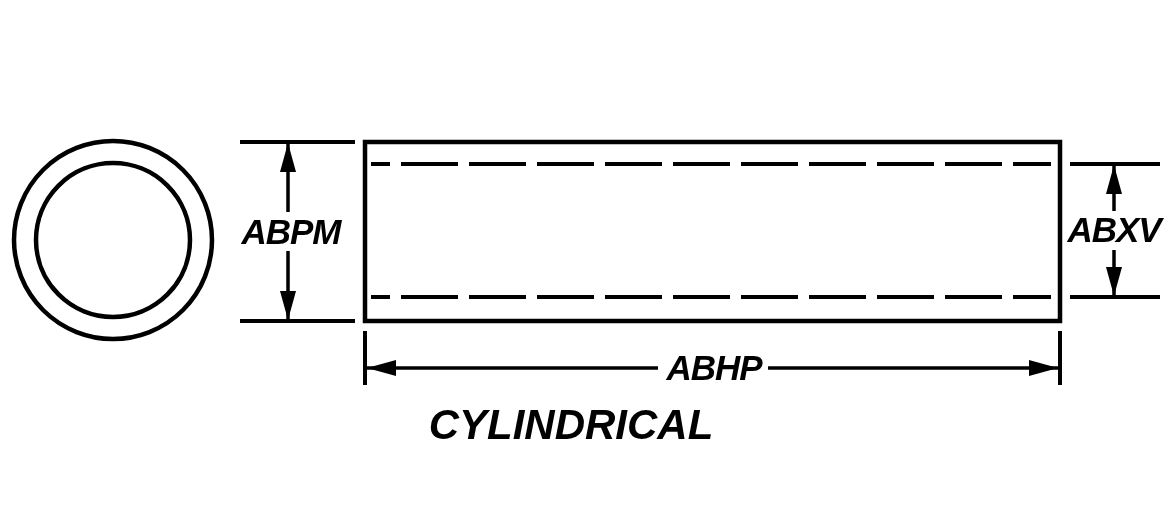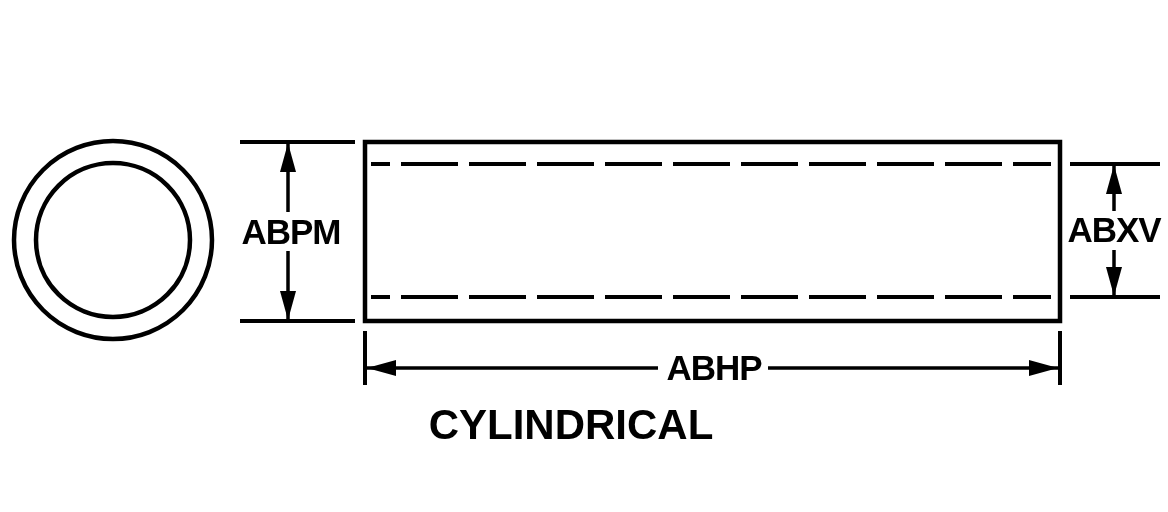--- a/index.html
+++ b/index.html
@@ -6,20 +6,21 @@
     margin: 0;
     padding: 0;
     background: #ffffff;
   }
   .canvas {
     position: relative;
     width: 1168px;
     height: 512px;
     background: #ffffff;
     overflow: hidden;
+    font-style: italic;
   }
   svg { display: block; }
   .dim-label {
     font-family: "Liberation Sans", "DejaVu Sans", sans-serif;
     font-weight: bold;
     font-size: 35px;
     letter-spacing: -1px;
   }
   .caption-label {
     font-family: "Liberation Sans", "DejaVu Sans", sans-serif;

